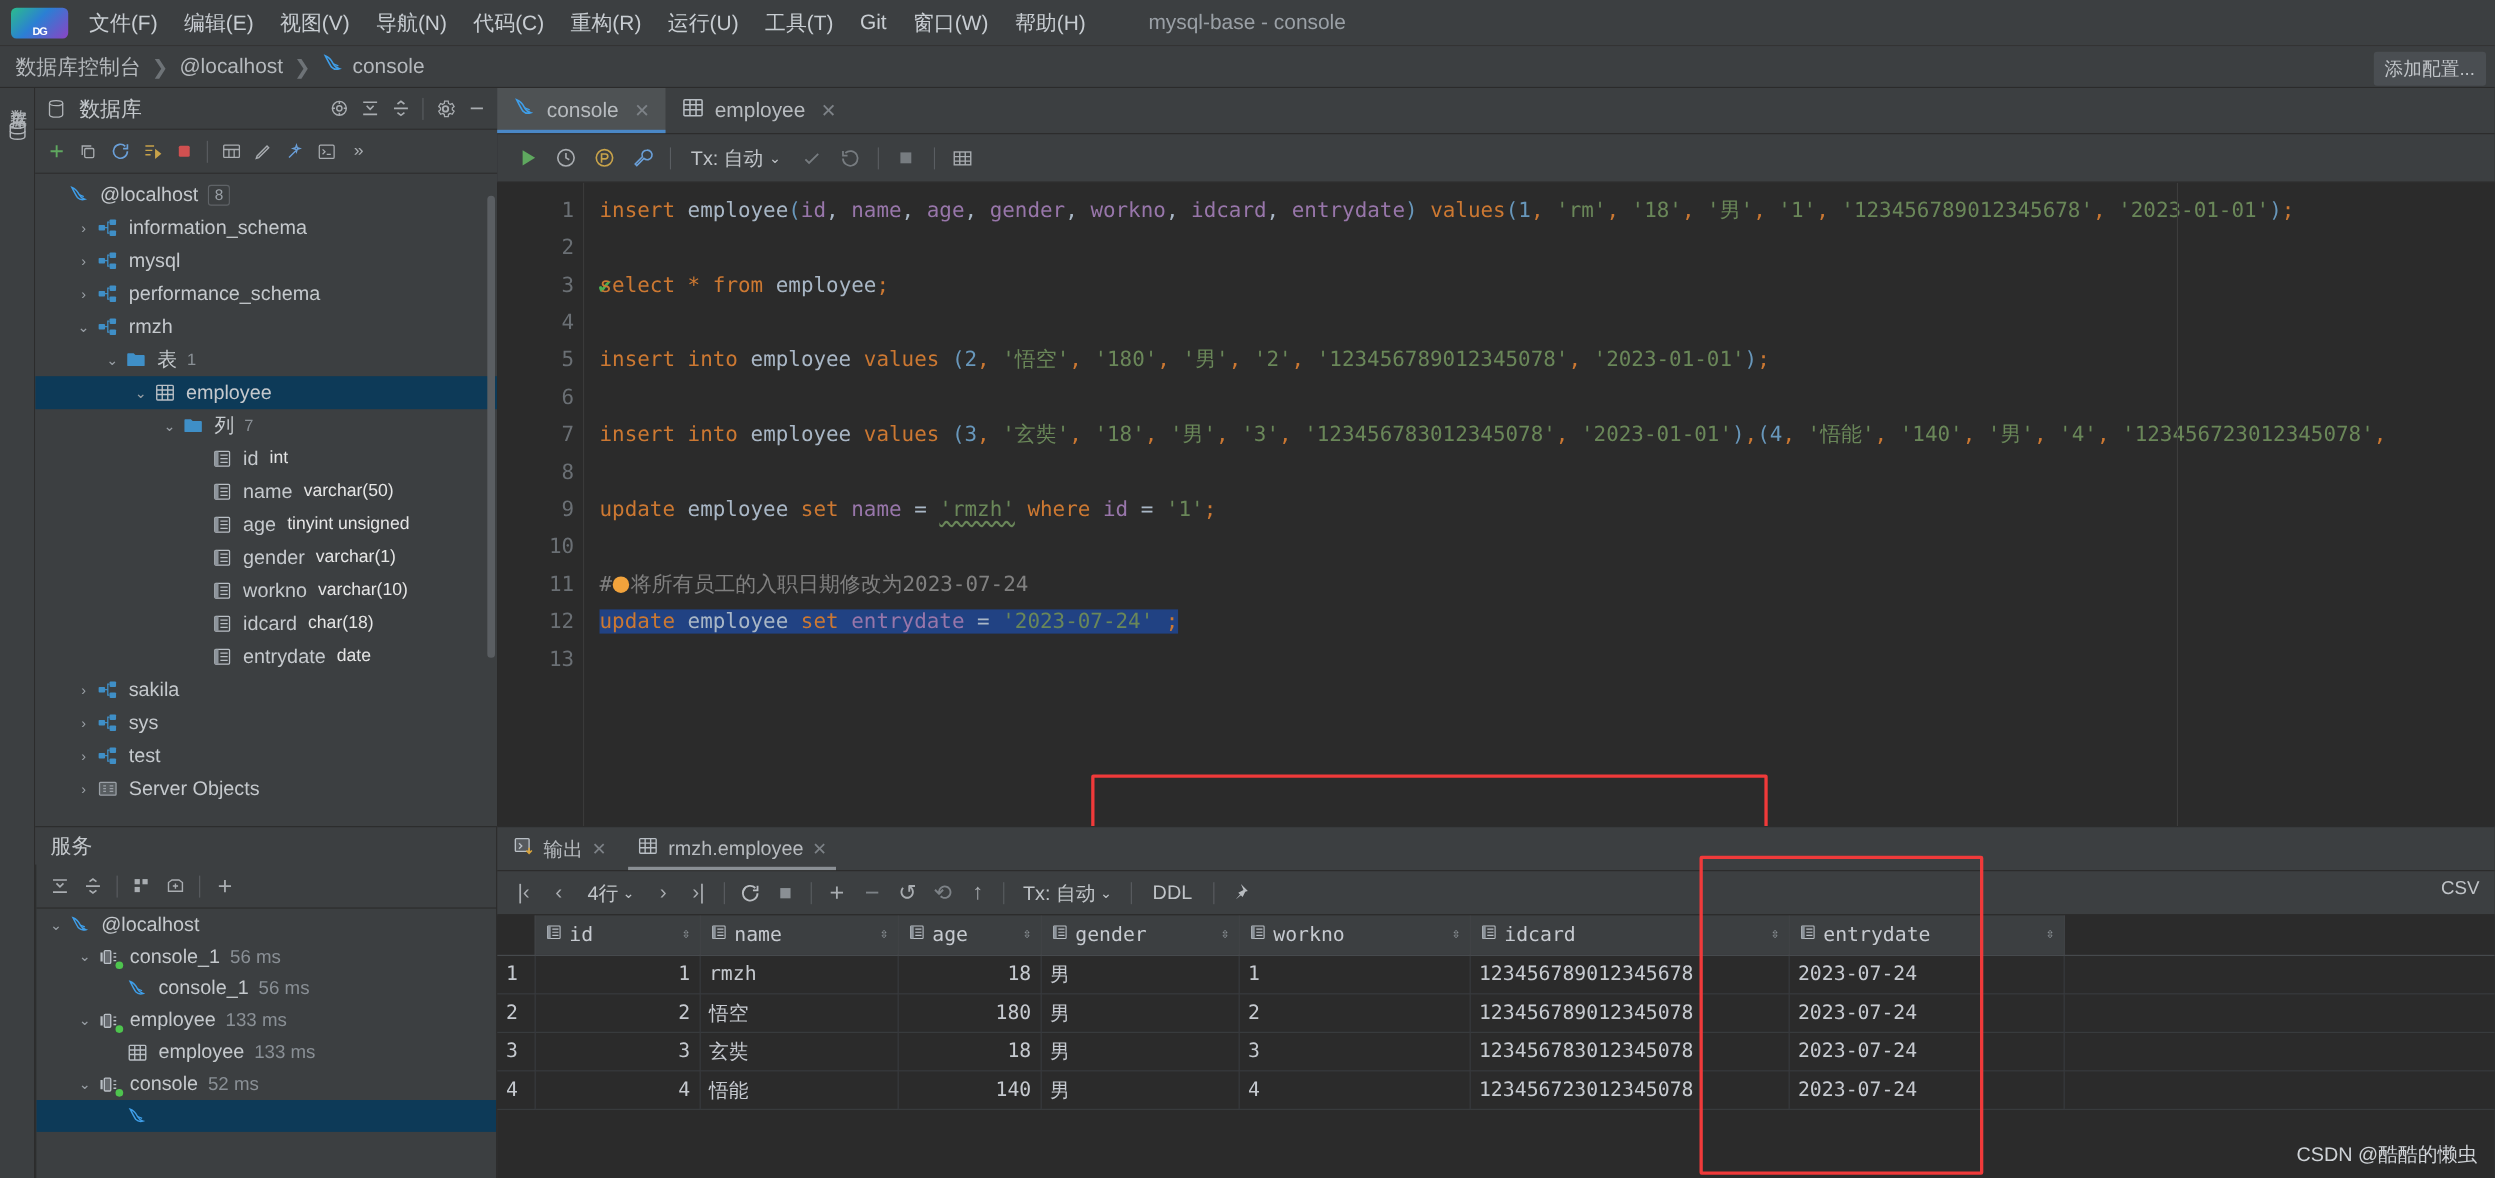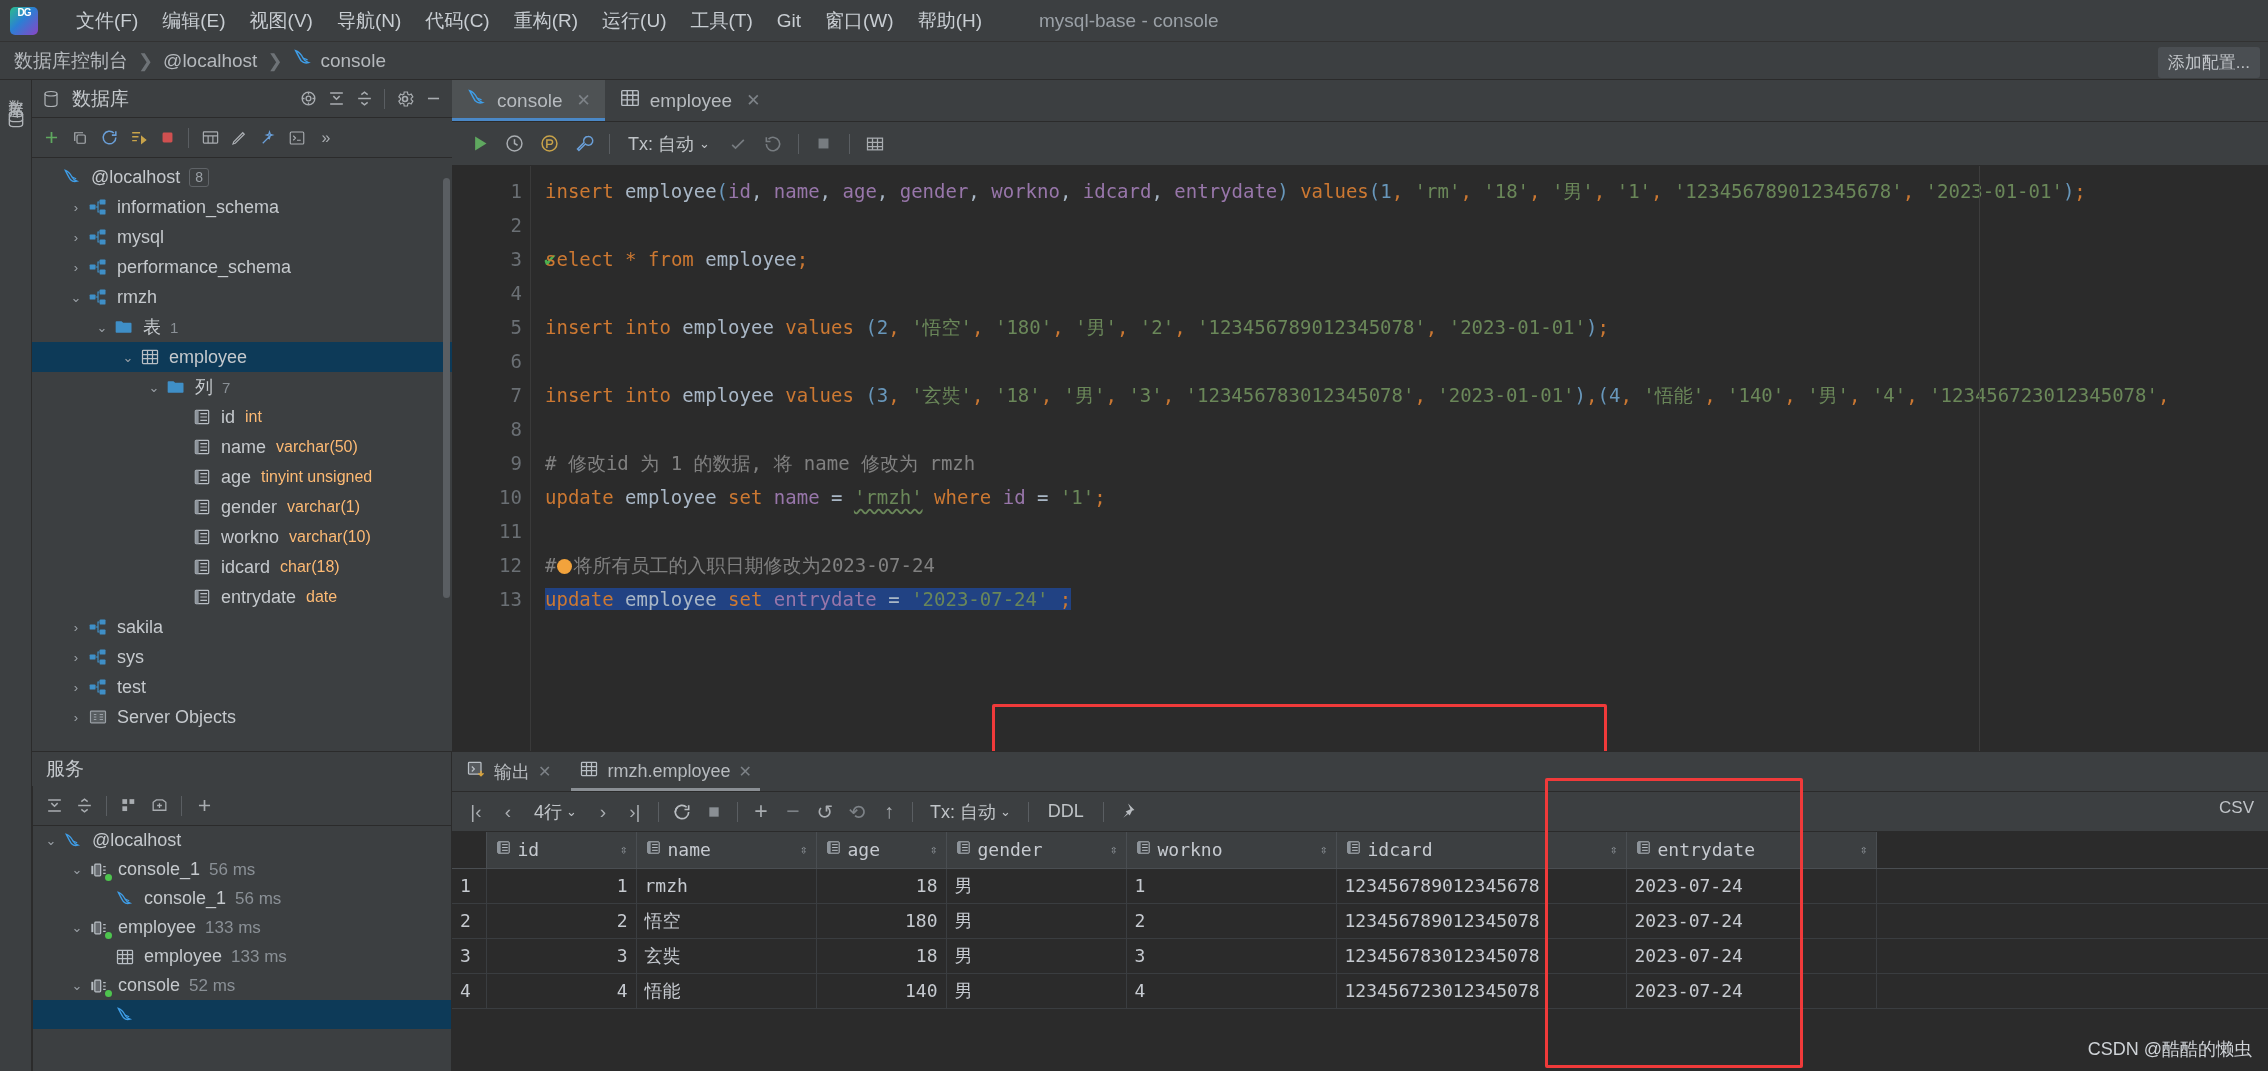--- a/index.html
+++ b/index.html
@@ -11,23 +11,23 @@
     overflow: hidden;
   }
   .app { position: relative; width: 2268px; height: 1071px; display: flex; flex-direction: column; }
 
   
   .menubar {
     height: 42px; background: #3c3f41; display: flex; align-items: center;
     padding-left: 10px; flex: none; border-bottom: 1px solid #323232;
   }
   .dg-logo {
-    width: 28px; height: 28px; border-radius: 5px; margin-right: 26px;
+    width: 52px; height: 28px; border-radius: 5px; margin-right: 7px;
     background: linear-gradient(135deg,#2bbd8c 0%,#2b7fd4 45%,#8b44c4 100%);
-    display: flex; align-items: flex-start; justify-content: center;
+    display: flex; align-items: flex-end; justify-content: center;
     font-size: 11px; font-weight: bold; color: #fff;
   }
   .dg-logo span { font-size: 10px; letter-spacing: -1px; }
   .menu-item {
     font-size: 19px; color: #c8cdd2; padding: 3px 12px; white-space: nowrap; cursor: default;
   }
   .win-title { font-size: 19px; color: #9aa0a6; margin-left: 45px; white-space: nowrap; }
 
   
   .breadrow {
@@ -69,21 +69,21 @@
   }
   .sep { width: 1px; height: 20px; background: #5a5e62; margin: 0 5px; flex: none; }
   .tree { flex: 1; overflow: hidden; background: #3c3f41; padding-top: 4px; position: relative; }
   .tnode {
     display: flex; align-items: center; height: 30px; font-size: 18px; color: #c5c9cd;
     white-space: nowrap; padding-right: 6px;
   }
   .tnode.sel { background: #0d3a58; }
   .chev { width: 20px; text-align: center; color: #9aa0a6; font-size: 13px; flex: none; }
   .tico { width: 24px; display: inline-flex; align-items: center; justify-content: center; margin-right: 7px; flex: none; }
-  .ttype { color: #fdba74; font-size: 16px; margin-left: 10px; }
+  .ttype { color: #e5e5e5; font-size: 16px; margin-left: 10px; }
   .tcount { color: #8a9096; font-size: 15px; margin-left: 9px; }
   .badge-n {
     font-size: 14px; color: #9aa0a6; border: 1px solid #5f6367; border-radius: 3px;
     padding: 0 5px; margin-left: 9px; line-height: 17px;
   }
   .tree-scroll {
     position: absolute; right: 2px; top: 20px; width: 7px; height: 420px;
     background: #5a5e62; border-radius: 4px;
   }
 
@@ -785,21 +785,20 @@
         <div class="codecol" id="code-lines">
           <div class="edge-line" style="left:1448px;"></div>
         <div class="cl"><span class="k">insert</span><span class="pn"> </span><span class="pn">employee</span><span class="par">(</span><span class="id2">id</span><span class="pn">, </span><span class="id2">name</span><span class="pn">, </span><span class="id2">age</span><span class="pn">, </span><span class="id2">gender</span><span class="pn">, </span><span class="id2">workno</span><span class="pn">, </span><span class="id2">idcard</span><span class="pn">, </span><span class="id2">entrydate</span><span class="par">)</span><span class="pn"> </span><span class="k">values</span><span class="par">(</span><span class="num">1</span><span class="k">, </span><span class="str">'rm'</span><span class="k">, </span><span class="str">'18'</span><span class="k">, </span><span class="str">'男'</span><span class="k">, </span><span class="str">'1'</span><span class="k">, </span><span class="str">'123456789012345678'</span><span class="k">, </span><span class="str">'2023-01-01'</span><span class="par">)</span><span class="k">;</span></div>
             <div class="cl"></div>
             <div class="cl"><span class="k">select</span><span class="pn"> </span><span class="k">*</span><span class="pn"> </span><span class="k">from</span><span class="pn"> </span><span class="pn">employee</span><span class="k">;</span></div>
             <div class="cl"></div>
             <div class="cl"><span class="k">insert</span><span class="pn"> </span><span class="k">into</span><span class="pn"> </span><span class="pn">employee</span><span class="pn"> </span><span class="k">values</span><span class="pn"> </span><span class="par">(</span><span class="num">2</span><span class="k">, </span><span class="str">'悟空'</span><span class="k">, </span><span class="str">'180'</span><span class="k">, </span><span class="str">'男'</span><span class="k">, </span><span class="str">'2'</span><span class="k">, </span><span class="str">'123456789012345078'</span><span class="k">, </span><span class="str">'2023-01-01'</span><span class="par">)</span><span class="k">;</span></div>
             <div class="cl"></div>
             <div class="cl"><span class="k">insert</span><span class="pn"> </span><span class="k">into</span><span class="pn"> </span><span class="pn">employee</span><span class="pn"> </span><span class="k">values</span><span class="pn"> </span><span class="par">(</span><span class="num">3</span><span class="k">, </span><span class="str">'玄奘'</span><span class="k">, </span><span class="str">'18'</span><span class="k">, </span><span class="str">'男'</span><span class="k">, </span><span class="str">'3'</span><span class="k">, </span><span class="str">'123456783012345078'</span><span class="k">, </span><span class="str">'2023-01-01'</span><span class="par">)</span><span class="k">,</span><span class="par">(</span><span class="num">4</span><span class="k">, </span><span class="str">'悟能'</span><span class="k">, </span><span class="str">'140'</span><span class="k">, </span><span class="str">'男'</span><span class="k">, </span><span class="str">'4'</span><span class="k">, </span><span class="str">'123456723012345078'</span><span class="k">, </span></div>
             <div class="cl"></div>
-            <div class="cl"><span class="cm"># 修改id 为 1 的数据, 将 name 修改为 rmzh</span></div>
             <div class="cl"><span class="k">update</span><span class="pn"> </span><span class="pn">employee</span><span class="pn"> </span><span class="k">set</span><span class="pn"> </span><span class="id2">name</span><span class="pn"> = </span><span class="str wavy">'rmzh'</span><span class="pn"> </span><span class="k">where</span><span class="pn"> </span><span class="id2">id</span><span class="pn"> = </span><span class="str">'1'</span><span class="k">;</span></div>
             <div class="cl"></div>
             <div class="cl"><span class="cm">#</span><span class="bulb"></span><span class="cm">将所有员工的入职日期修改为2023-07-24</span></div>
             <div class="cl"><span class="sel-hl"><span class="k">update</span><span class="pn"> </span><span class="pn">employee</span><span class="pn"> </span><span class="k">set</span><span class="pn"> </span><span class="id2">entrydate</span><span class="pn"> = </span><span class="str">'2023-07-24'</span><span class="k"> ;</span></span></div>
           </div>
         <div class="redbox" id="code-redbox" style="left:540px; top:538px; width:615px; height:72px;"></div>
       </div>
 
       <div class="results">
         <div class="rtabs" id="result-tabs">

